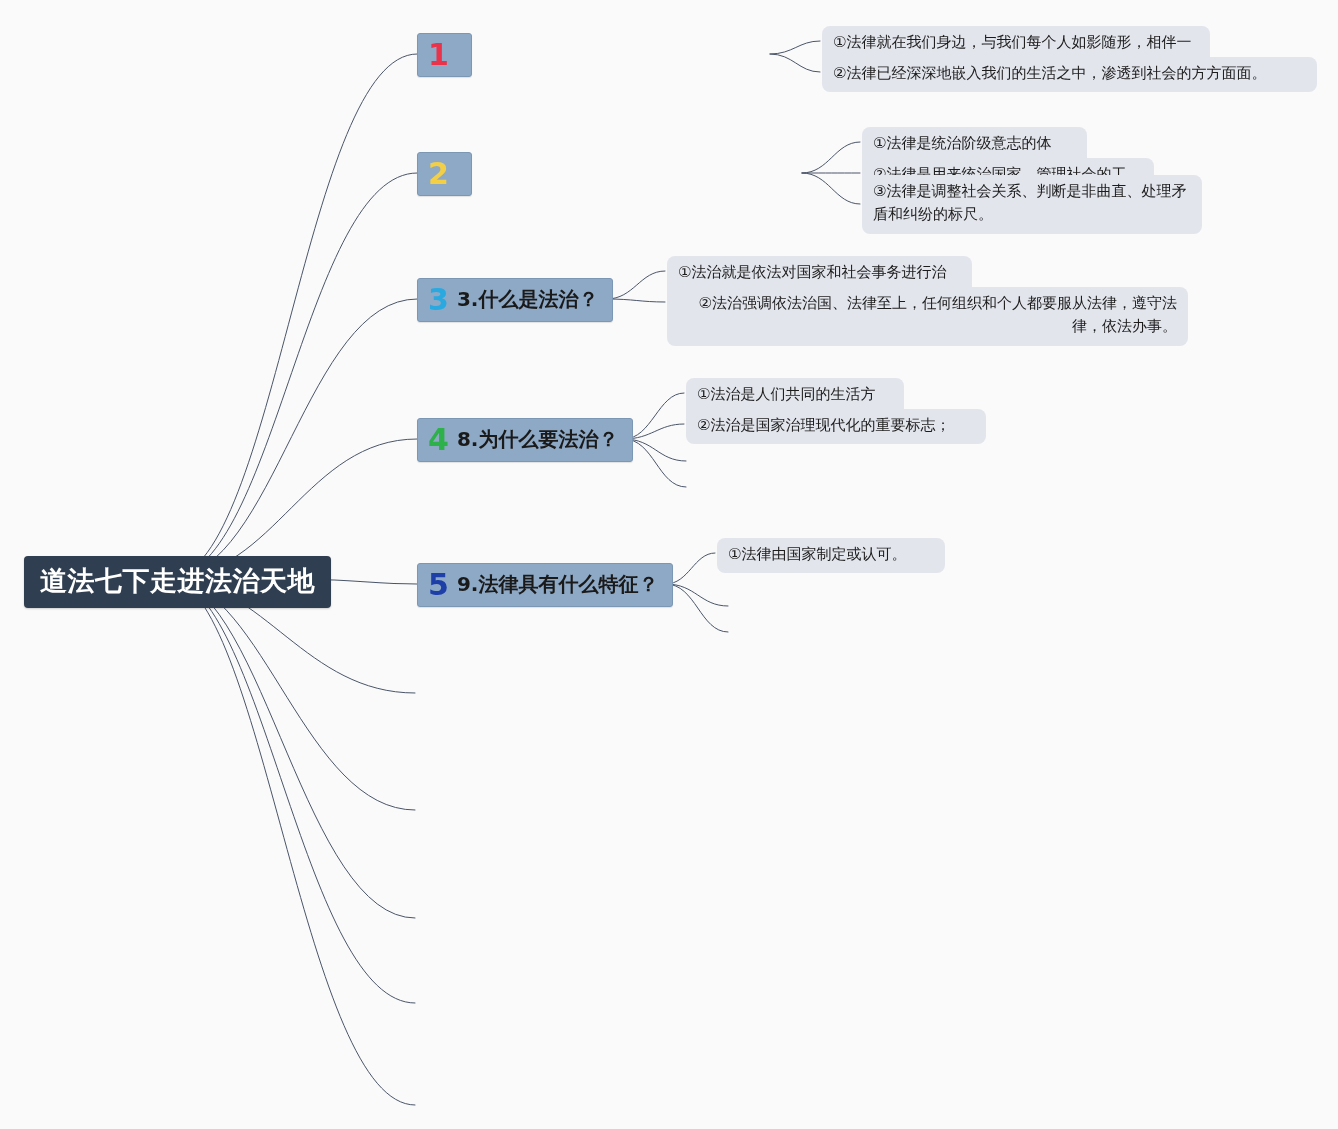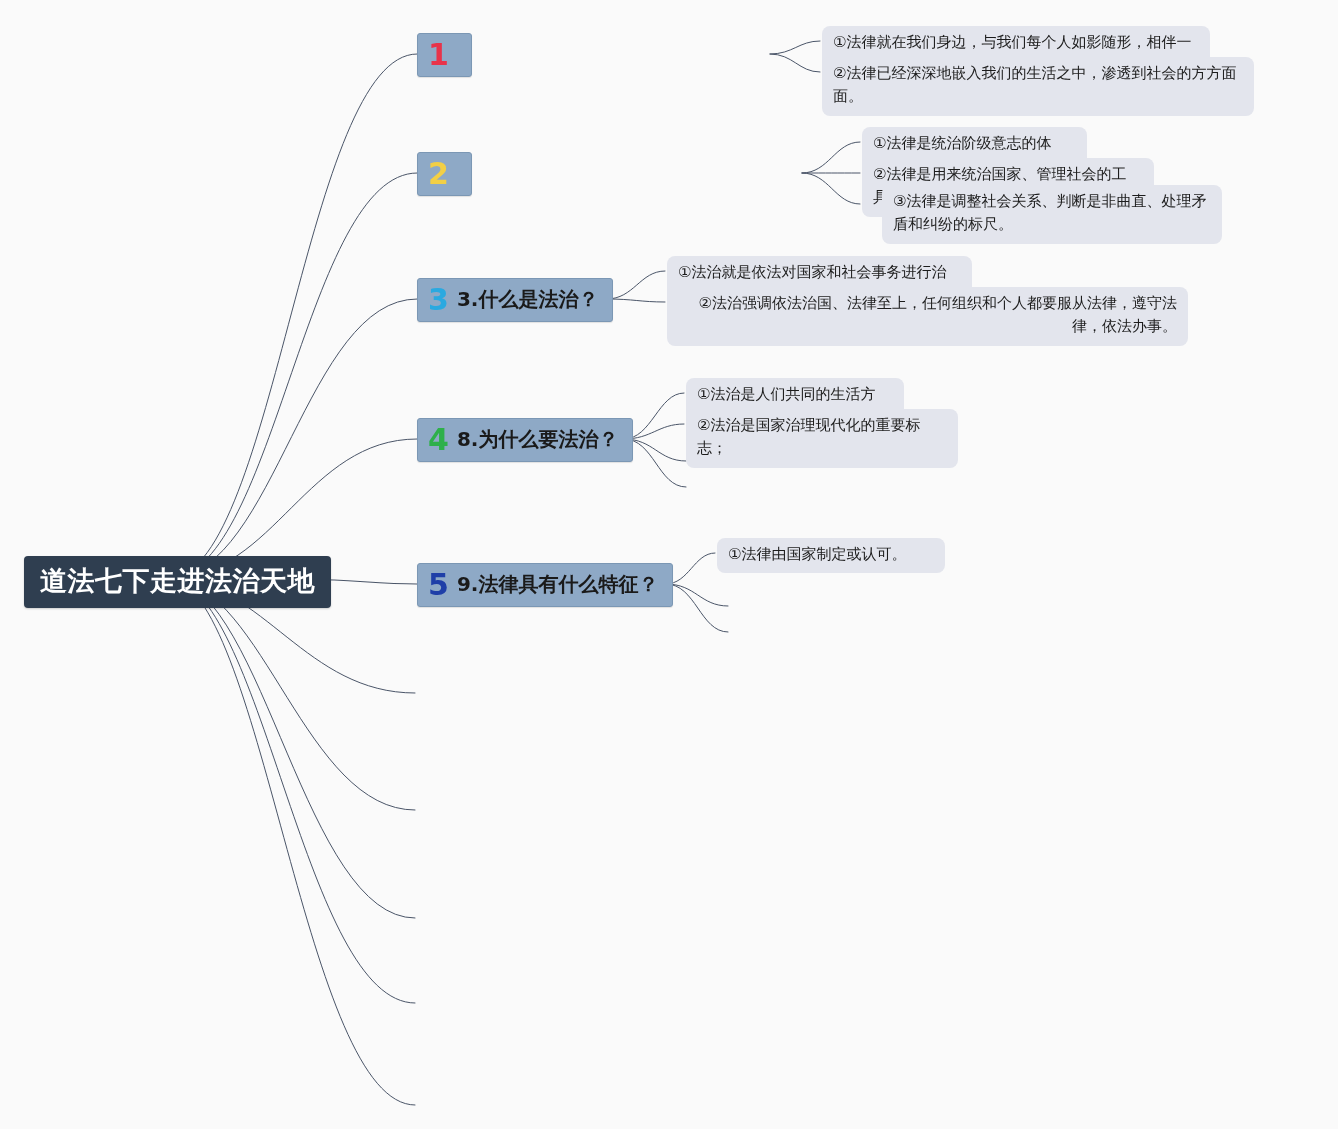--- a/index.html
+++ b/index.html
@@ -123,53 +123,53 @@
   <div id="node-layer">
       <div class="node root-node" style="left: 24px; top: 556px;">
         <span class="root-label">道法七下走进法治天地</span>
       </div>
       <div class="node branch-node" style="left: 417px; top: 33px; min-height: 42px;">
         <span class="branch-num" style="color: rgb(232, 51, 74);">1</span>
       </div>
       <div class="node leaf-node" style="left: 822px; top: 26px; width: 388px; min-height: 30px;">
         <span class="leaf-label">①法律就在我们身边，与我们每个人如影随形，相伴一生。</span>
       </div>
-      <div class="node leaf-node" style="left: 822px; top: 57px; width: 432px; min-height: 30px;">
+      <div class="node leaf-node" style="left: 822px; top: 57px; width: 495px; min-height: 30px;">
         <span class="leaf-label">②法律已经深深地嵌入我们的生活之中，渗透到社会的方方面面。</span>
       </div>
       <div class="node branch-node" style="left: 417px; top: 152px; min-height: 42px;">
         <span class="branch-num" style="color: rgb(242, 207, 69);">2</span>
       </div>
       <div class="node leaf-node" style="left: 862px; top: 127px; width: 225px; min-height: 30px;">
         <span class="leaf-label">①法律是统治阶级意志的体现；</span>
       </div>
       <div class="node leaf-node" style="left: 862px; top: 158px; width: 292px; min-height: 30px;">
         <span class="leaf-label">②法律是用来统治国家、管理社会的工具；</span>
       </div>
-      <div class="node leaf-node" style="left: 862px; top: 185px; width: 340px; min-height: 30px; margin-left: 20px;">
+      <div class="node leaf-node" style="left: 862px; top: 175px; width: 340px; min-height: 30px;">
         <span class="leaf-label">③法律是调整社会关系、判断是非曲直、处理矛盾和纠纷的标尺。</span>
       </div>
       <div class="node branch-node" style="left: 417px; top: 278px; min-height: 42px;">
         <span class="branch-num" style="color: rgb(42, 169, 224);">3</span>
         <span class="branch-label">3.什么是法治？</span>
       </div>
       <div class="node leaf-node" style="left: 667px; top: 256px; width: 305px; min-height: 30px;">
         <span class="leaf-label">①法治就是依法对国家和社会事务进行治理；</span>
       </div>
       <div class="node leaf-node" style="left: 667px; top: 287px; width: 521px; min-height: 54px; text-align: right;">
         <span class="leaf-label">②法治强调依法治国、法律至上，任何组织和个人都要服从法律，遵守法律，依法办事。</span>
       </div>
       <div class="node branch-node" style="left: 417px; top: 418px; min-height: 42px;">
         <span class="branch-num" style="color: rgb(46, 176, 74);">4</span>
         <span class="branch-label">8.为什么要法治？</span>
       </div>
       <div class="node leaf-node" style="left: 686px; top: 378px; width: 218px; min-height: 30px;">
         <span class="leaf-label">①法治是人们共同的生活方式；</span>
       </div>
-      <div class="node leaf-node" style="left: 686px; top: 409px; width: 272px; min-height: 30px;">
+      <div class="node leaf-node" style="left: 686px; top: 409px; width: 300px; min-height: 30px;">
         <span class="leaf-label">②法治是国家治理现代化的重要标志；</span>
       </div>
       <div class="node branch-node" style="left: 417px; top: 563px; min-height: 42px;">
         <span class="branch-num" style="color: rgb(31, 63, 168);">5</span>
         <span class="branch-label">9.法律具有什么特征？</span>
       </div>
       <div class="node leaf-node" style="left: 717px; top: 538px; width: 228px; min-height: 30px;">
         <span class="leaf-label">①法律由国家制定或认可。</span>
       </div>
     </div>

